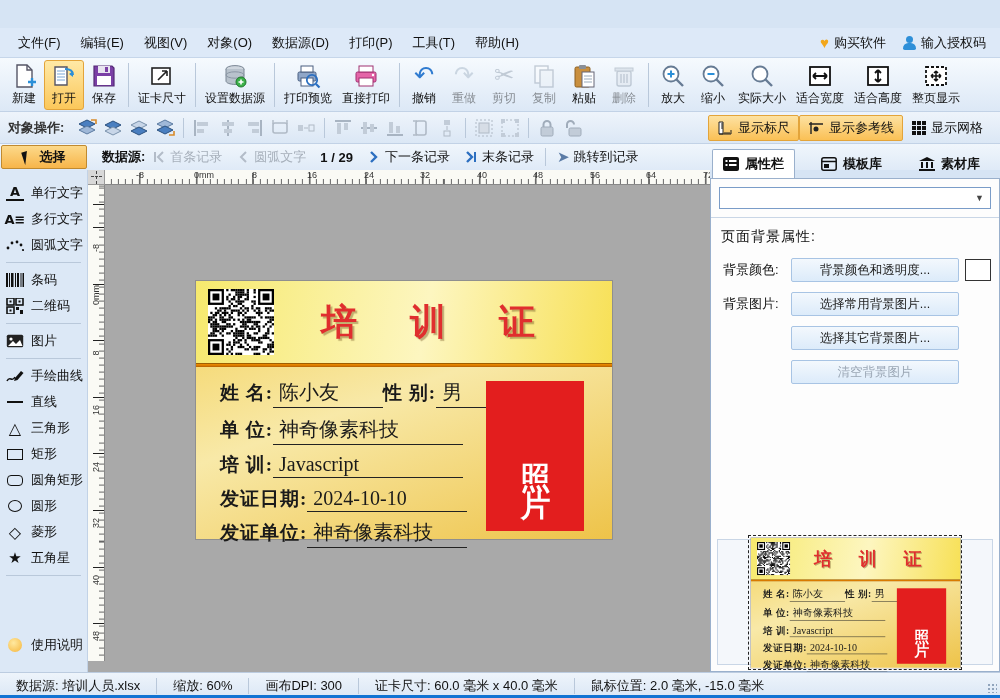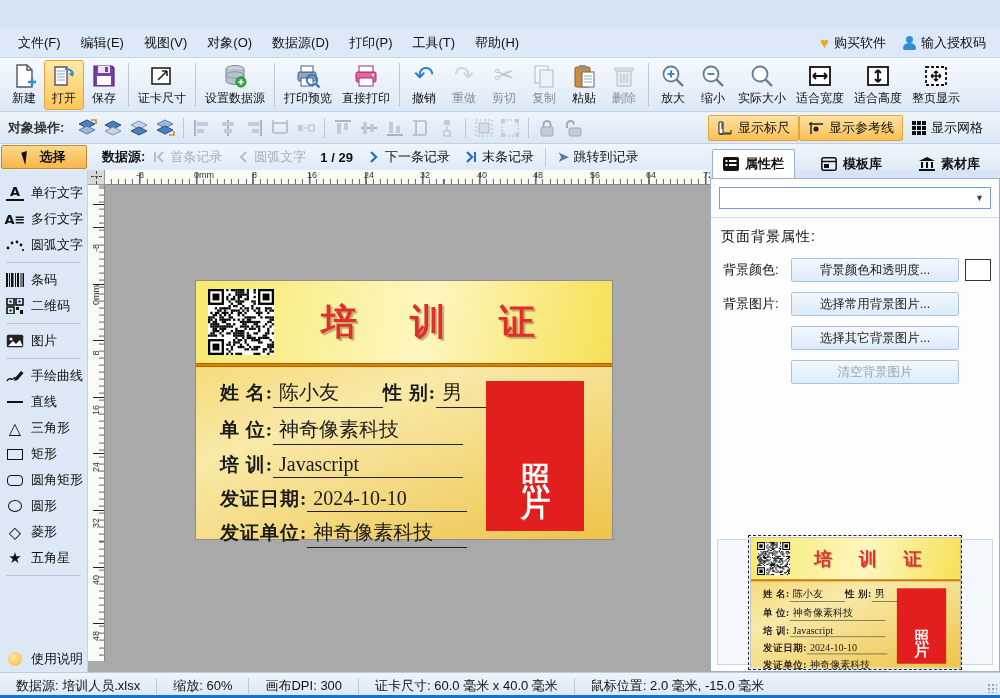--- a/index.html
+++ b/index.html
@@ -60,21 +60,21 @@
 
   
   .sidebar { position:absolute; left:0; top:170px; width:88px; height:502px; background:#dce8f6; border-right:1px solid #c2d2e6; display:flex; flex-direction:column; padding-top:10px; }
   .tool-item { display:flex; align-items:center; gap:7px; padding:4px 6px; font-size:13px; white-space:nowrap; }
   .tool-ic { width:18px; height:16px; display:flex; align-items:center; justify-content:center; flex:0 0 18px; font-family:"DejaVu Sans", sans-serif; }
   .hr { height:1px; background:#b9c8da; margin:4px 6px; }
   .shape-rect { width:16px; height:11px; border:1.5px solid #111; }
   .shape-rrect { width:16px; height:11px; border:1.5px solid #111; border-radius:4px; }
   .shape-circ { width:14px; height:12px; border:1.5px solid #111; border-radius:50%; }
   .line-ic { width:16px; height:2px; background:#111; }
-  .help-item { margin-top:auto; }
+  .help-item { margin-top:auto; margin-bottom:14px; }
   .bulb { width:14px; height:14px; border-radius:50%; background:radial-gradient(circle at 40% 35%, #ffe9a0, #f6b53a); }
 
   
   .canvas { position:absolute; left:88px; top:170px; width:622px; height:502px; background:#a9a9a9; overflow:hidden; }
   .hruler { position:absolute; left:0; top:0; width:622px; height:15px; background:#fafaf5;
     background-image:
       repeating-linear-gradient(90deg, #666 0 1px, transparent 1px 7.07px),
       repeating-linear-gradient(90deg, #222 0 1px, transparent 1px 56.6px);
     background-size:100% 5px, 100% 11px;
     background-position:1.9px bottom, 51.4px bottom;

